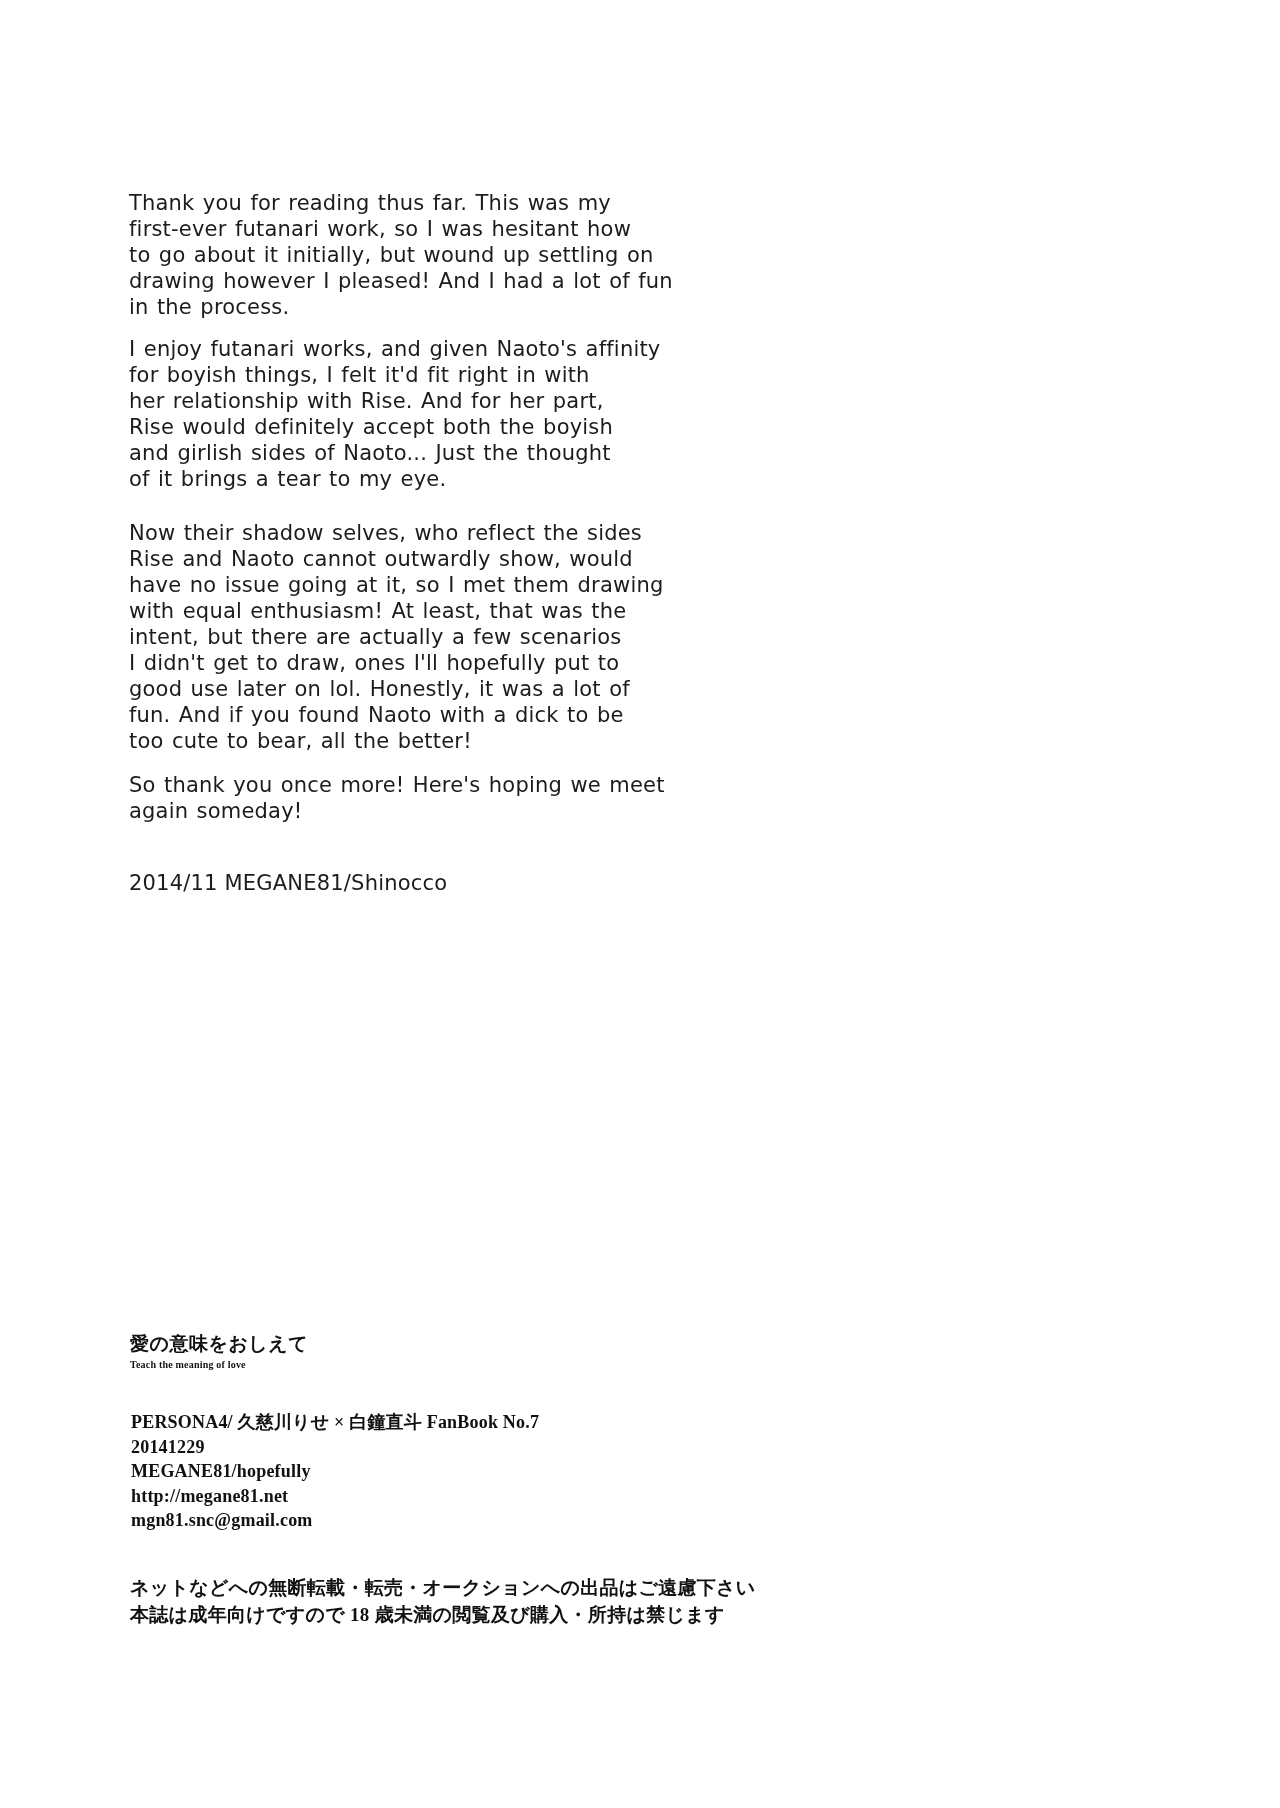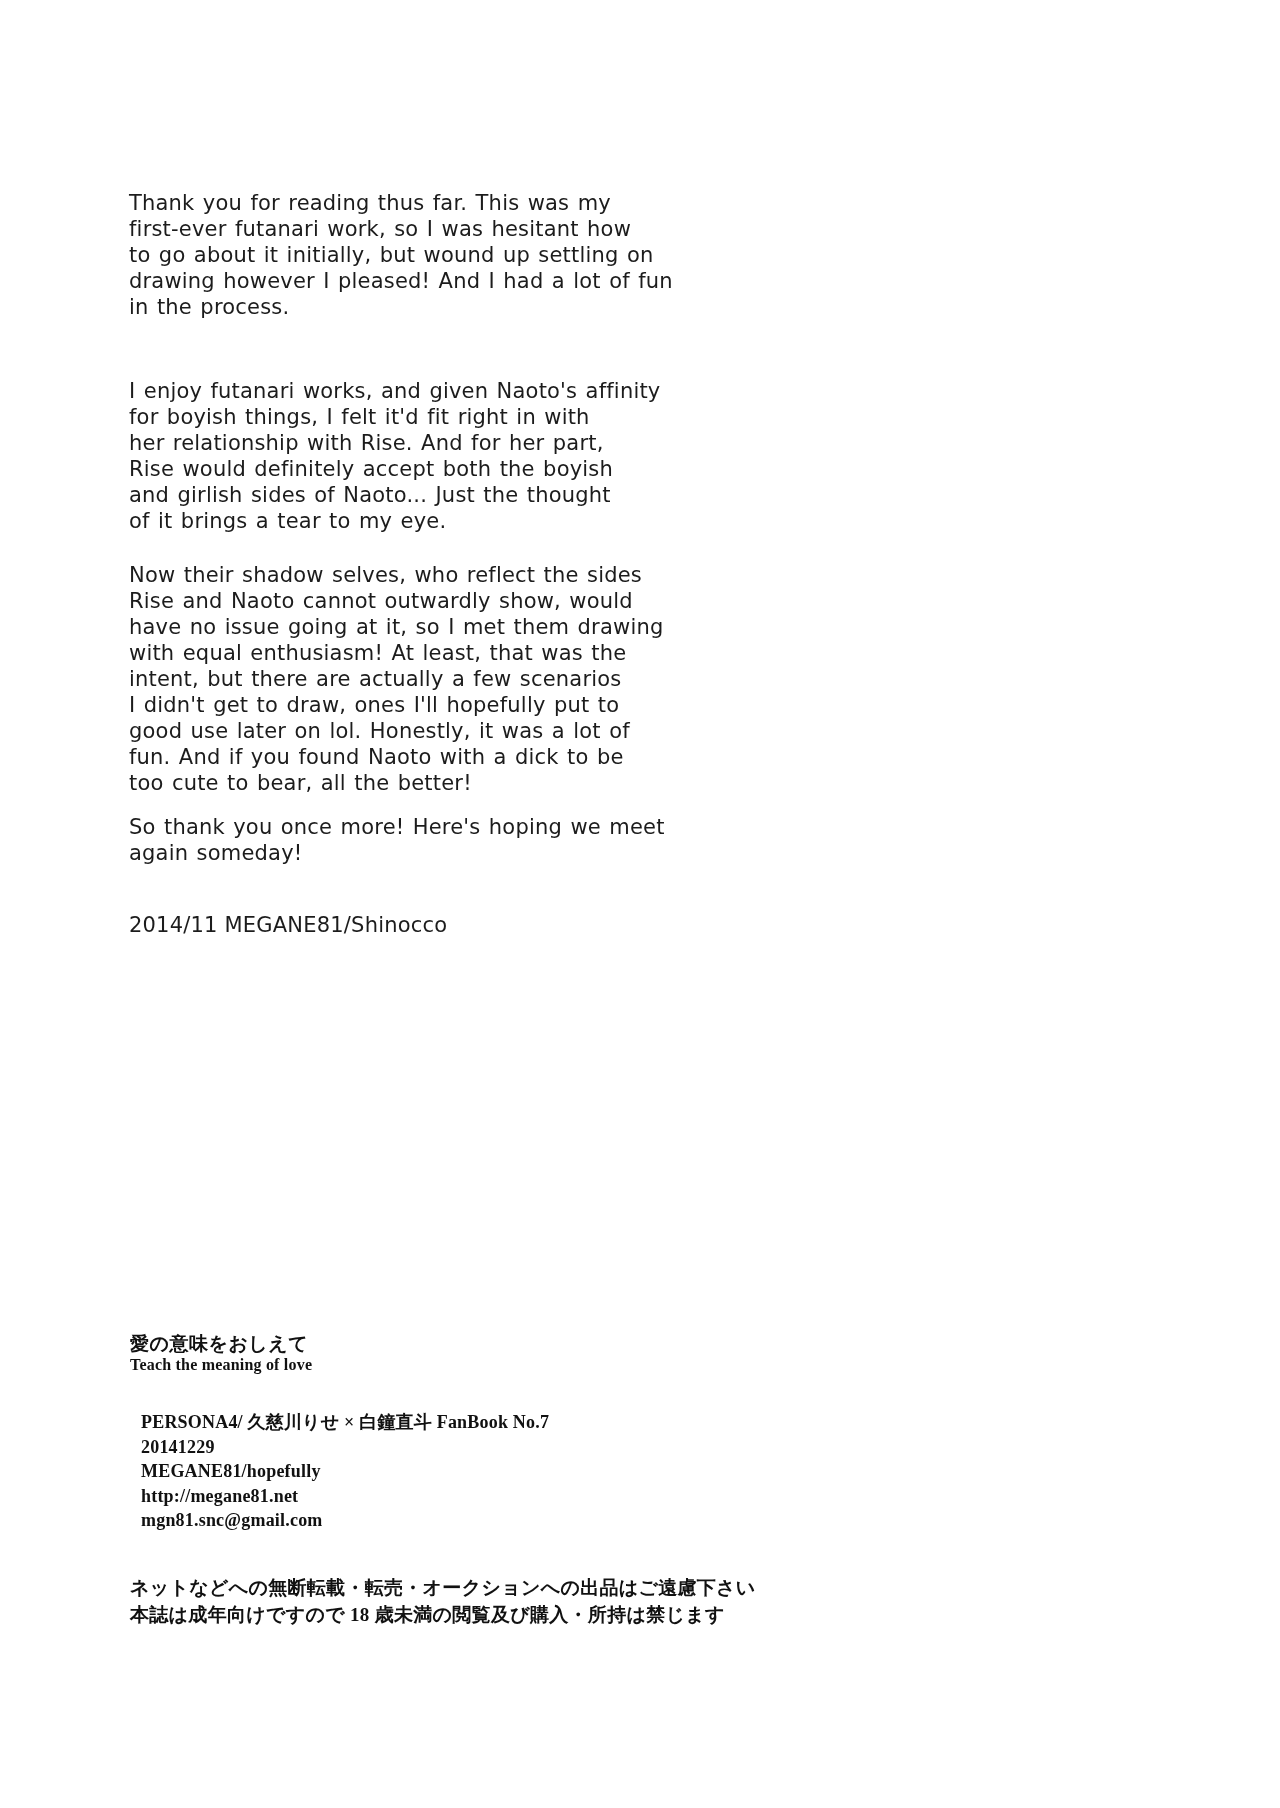--- a/index.html
+++ b/index.html
@@ -26,21 +26,21 @@
   }
   .para {
     margin: 0;
     font-size: 21px;
     line-height: 26px;
     white-space: pre-line;
     letter-spacing: 0.2px;
     word-spacing: 1.5px;
     color: #1c1c1c;
   }
-  .para.p1 { margin-bottom: 58px; }
+  .para.p1 { margin-bottom: 16px; }
   .para.p2 { margin-bottom: 28px; }
   .para.p3 { margin-bottom: 18px; }
   .para.p4 { margin-bottom: 46px; }
   .signature {
     margin: 0;
     font-size: 21px;
     line-height: 26px;
     letter-spacing: 0.2px;
     color: #1c1c1c;
   }
@@ -54,27 +54,27 @@
     font-family: Liberation Serif, serif;
     font-weight: 700;
     color: #111111;
   }
   .title-jp {
     font-size: 19px;
     line-height: 24px;
     letter-spacing: 0.5px;
   }
   .title-en {
-    font-size: 16px;
+    font-size: 10px;
     line-height: 17px;
     letter-spacing: 0.2px;
   }
   .info-block {
     position: absolute;
-    left: 11px;
+    left: 1px;
     top: 78px;
     width: 900px;
   }
   .info-line {
     font-size: 18px;
     line-height: 24.5px;
     letter-spacing: 0.2px;
   }
   .printer-block {
     position: absolute;

